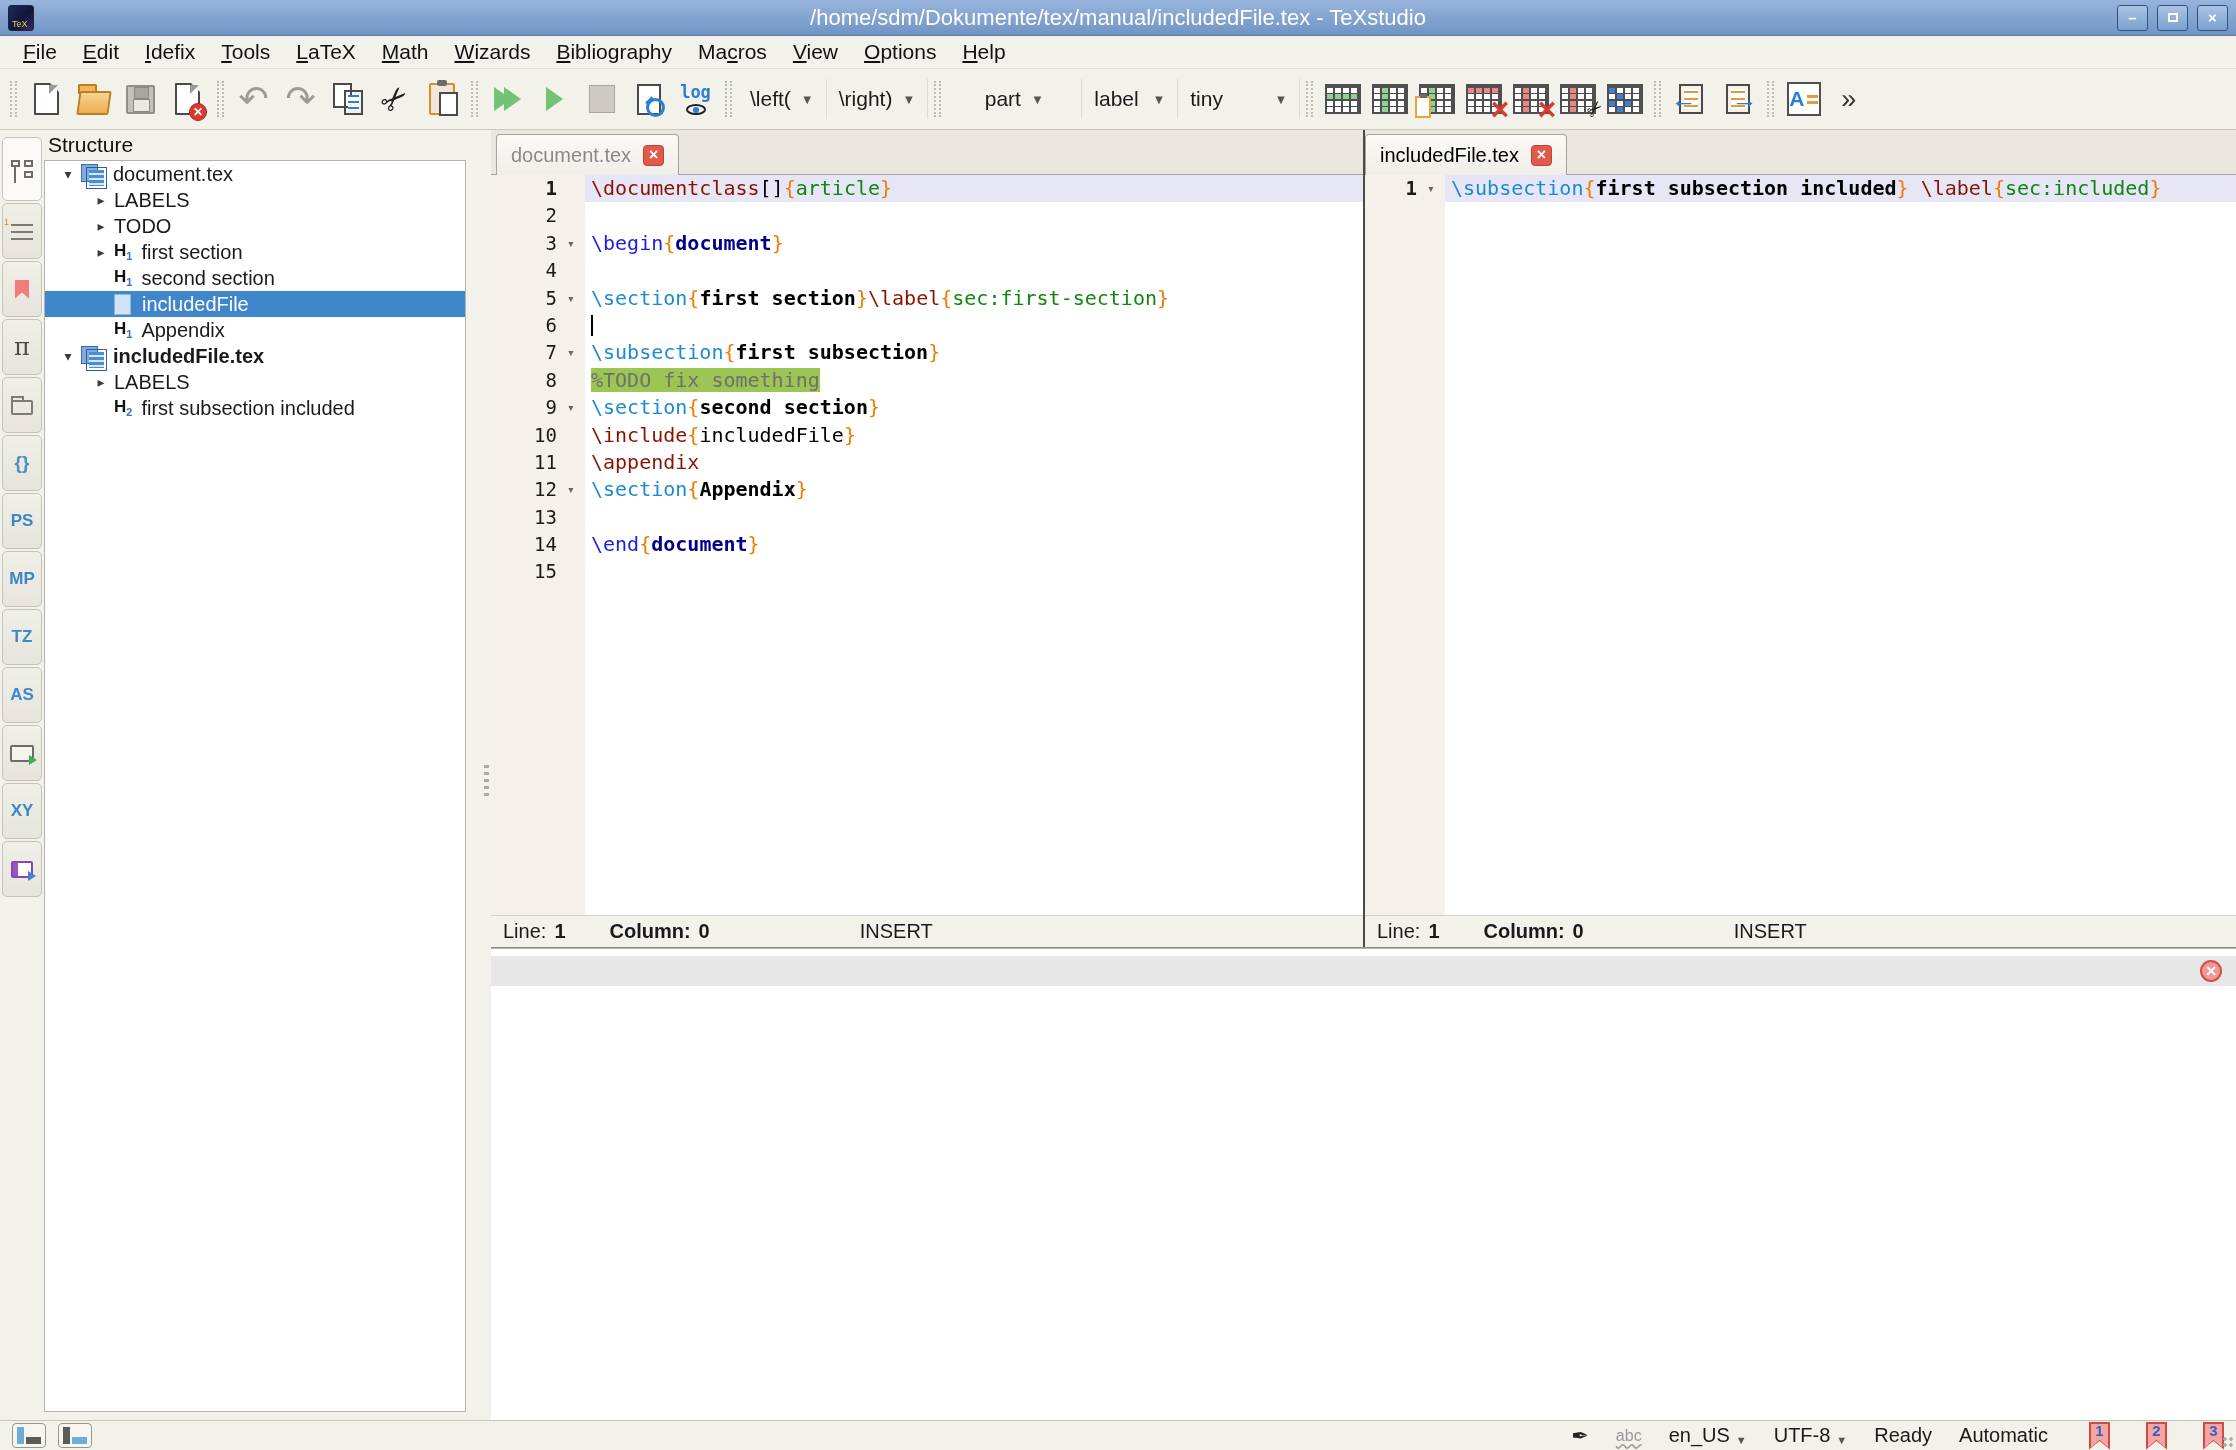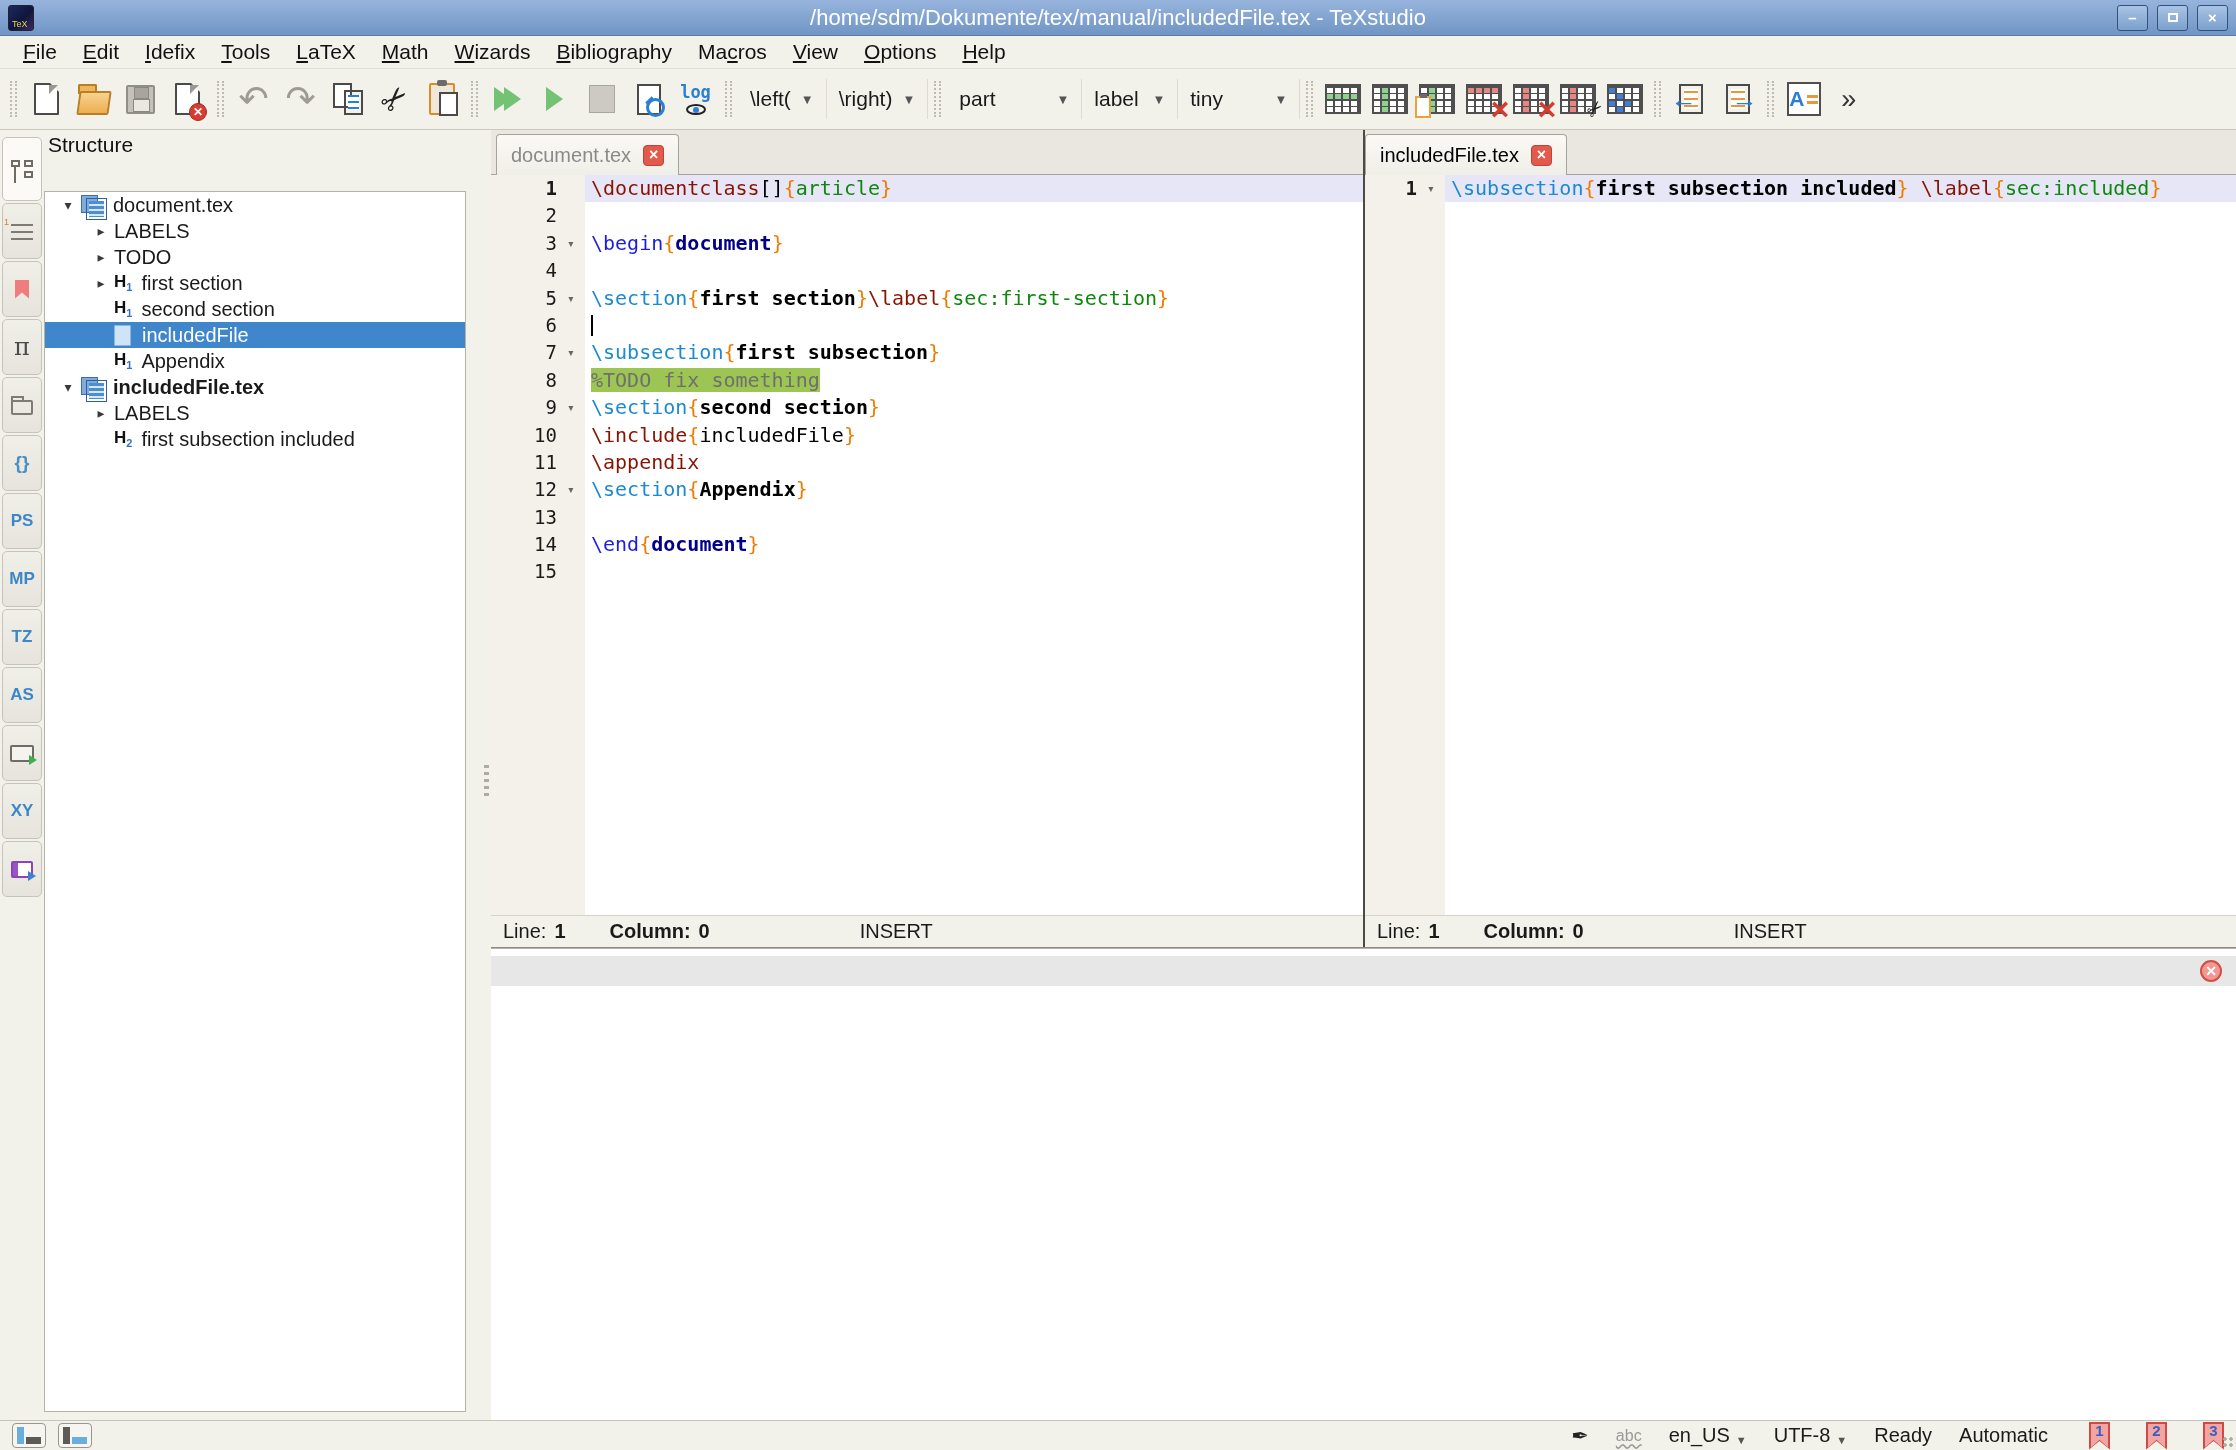--- a/index.html
+++ b/index.html
@@ -105,21 +105,21 @@
   .treeglyph{width:22px;height:18px;position:relative;}
   .treeglyph i{position:absolute;border:2px solid #6e6c64;width:9px;height:7px;}
   .treeglyph i:nth-child(1){left:0;top:0;}
   .treeglyph i:nth-child(2){right:0;top:0;}
   .treeglyph i:nth-child(3){right:0;bottom:0;}
   .treeglyph::after{content:"";position:absolute;left:3px;top:7px;width:2px;height:9px;background:#6e6c64;box-shadow:0 7px 0 0 #6e6c64, 2px 7px 0 6px transparent;}
   .listglyph{width:22px;height:18px;background:repeating-linear-gradient(0deg,#7d7b73 0 2px,transparent 2px 7px);position:relative;}
   .listglyph::before{content:"1";position:absolute;left:-7px;top:-5px;font-size:9px;color:#d9822b;}
 
   
-  .sidepanel{width:438px;display:flex;flex-direction:column;padding:2px 16px 8px 0;gap:31px;}
+  .sidepanel{width:438px;display:flex;flex-direction:column;padding:2px 16px 8px 0;}
   .sp-title{font-size:21px;padding:1px 0 3px 4px;color:#111;}
   .treebox{flex:1;background:#fff;border:1px solid #b5b3aa;overflow:hidden;}
   .trow{display:flex;align-items:center;height:26px;font-size:20px;padding-left:10px;white-space:nowrap;}
   .trow.sel{background:#3f86ca;color:#fff;}
   .tarrow{width:26px;color:#3a3a3a;font-size:14px;text-align:center;}
   .trow.sel .tarrow{color:#fff;}
   .tdoc{width:24px;height:20px;position:relative;margin-right:8px;flex:none;}
   .tdoc::before{content:"";position:absolute;left:0;top:0;width:15px;height:16px;background:#7fabdf;border:1px solid #3c6ea8;}
   .tdoc::after{content:"";position:absolute;left:5px;top:3px;width:15px;height:16px;background:#4c8ed2;border:1px solid #2d5f9e;
     background-image:repeating-linear-gradient(0deg,transparent 0 3px,#d5e6f6 3px 5px);background-clip:content-box;padding:2px;}
@@ -286,21 +286,21 @@
   <div class="handle"></div>
   <div class="combo">
       <span>\left(</span>
       <span class="carr">▼</span>
     </div>
   <div class="combo">
       <span>\right)</span>
       <span class="carr">▼</span>
     </div>
   <div class="handle"></div>
-  <div class="combo" style="min-width:135px;justify-content:space-between;">
+  <div class="combo" style="min-width:135px;justify-content:center;">
       <span>part</span>
       <span class="carr">▼</span>
     </div>
   <div class="combo" style="min-width:96px;justify-content:space-between;">
       <span>label</span>
       <span class="carr">▼</span>
     </div>
   <div class="combo" style="min-width:122px;justify-content:space-between;">
       <span>tiny</span>
       <span class="carr">▼</span>

